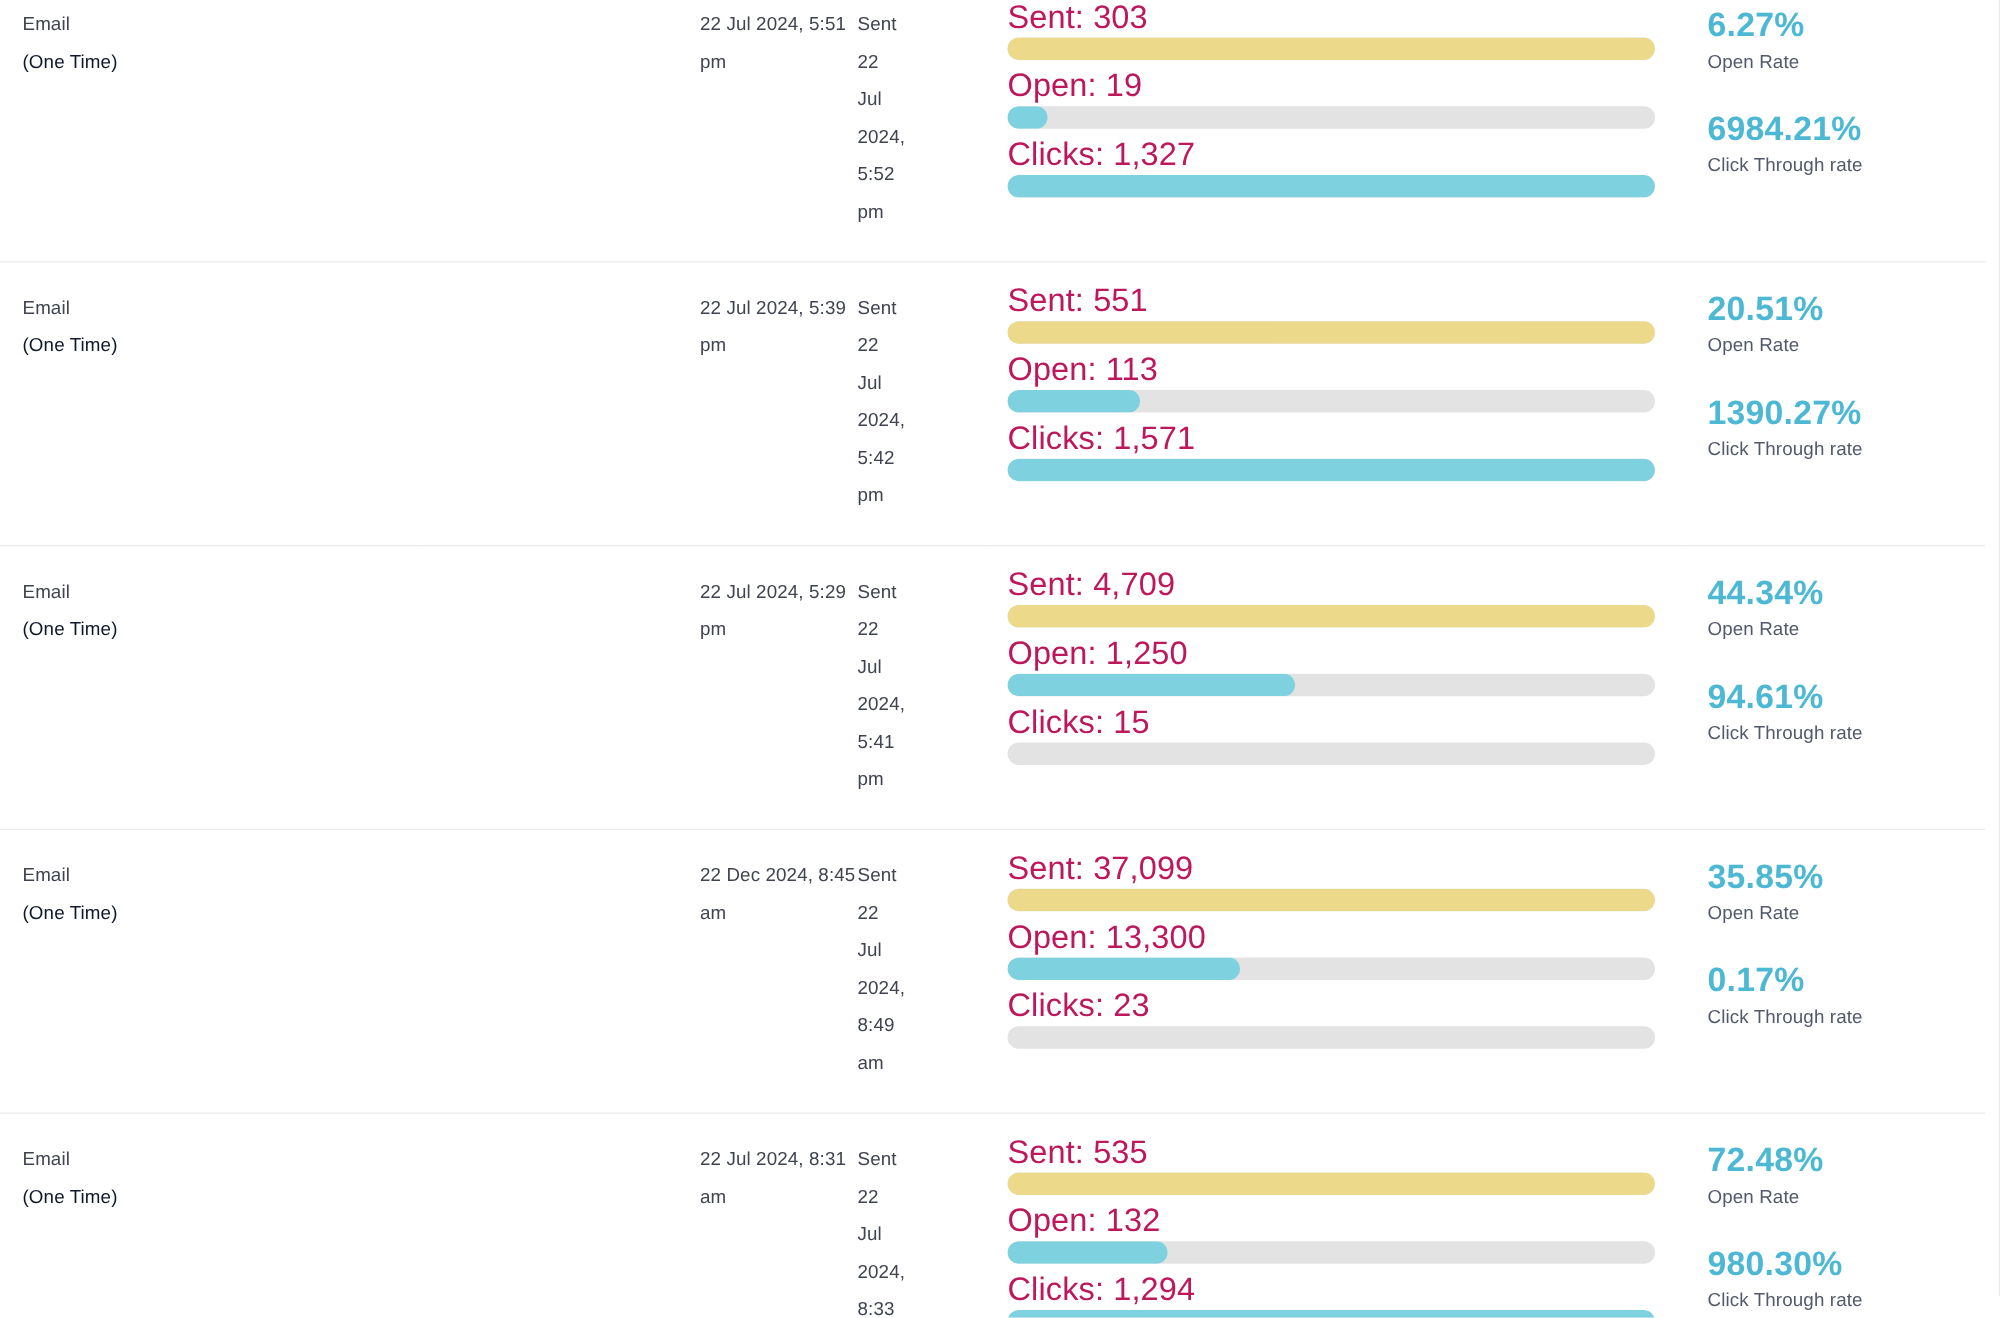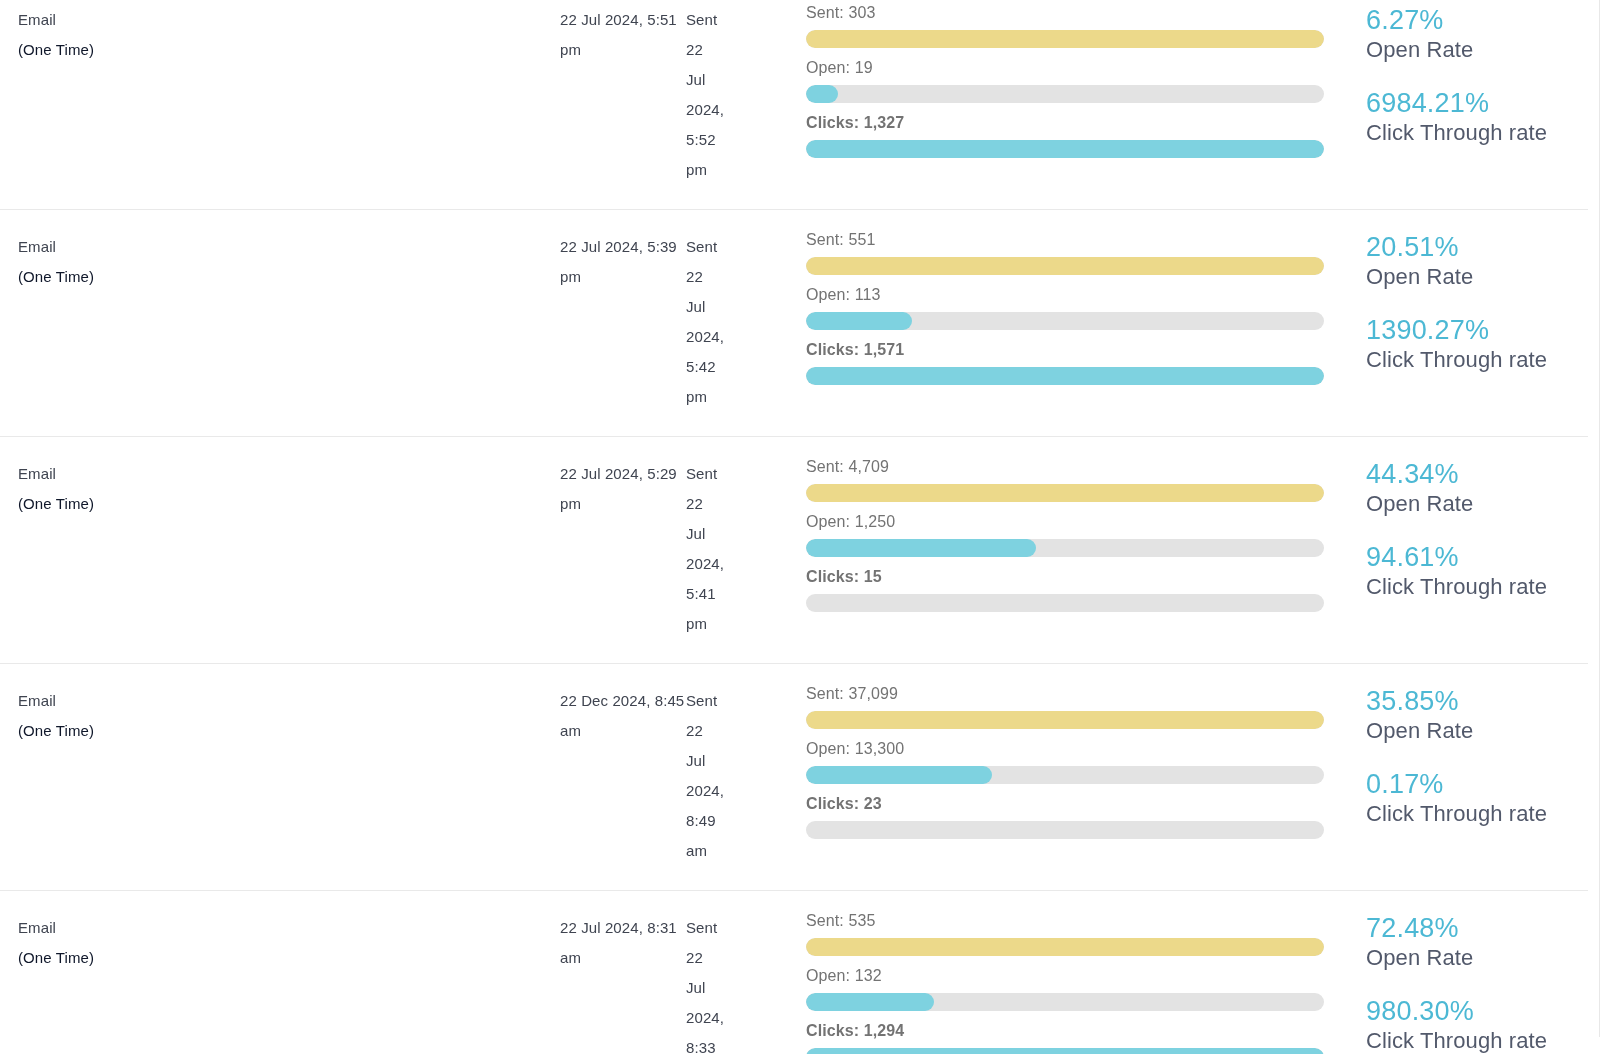--- a/index.html
+++ b/index.html
@@ -65,26 +65,26 @@
     font-size: 15px;
     line-height: 30px;
     color: #3f4450;
     letter-spacing: 0.1px;
     font-weight: 400;
   }
   .subdued { color: #0f172a; }
 
   
   .stat-block { margin-bottom: 6px; }
-  .stat-block:last-child { margin-bottom: 0; font-weight: bold; }
+  .stat-block:last-child { margin-bottom: 0; }
 
   .stat-label {
-    font-size: 16px;
+    font-size: 26px;
     line-height: 28px;
-    color: #737373;
+    color: #be185d;
     letter-spacing: 0.1px;
     margin-bottom: 3px;
     white-space: nowrap;
   }
 
   .bar-track {
     position: relative;
     width: 518px;
     height: 18px;
     border-radius: 9px;
@@ -103,24 +103,24 @@
 
   
   .rate-group { margin-bottom: 24px; }
   .rate-group:last-child { margin-bottom: 0; }
 
   .rate-value {
     font-size: 27px;
     line-height: 34px;
     color: #4cb8d4;
     letter-spacing: 0.2px;
-    font-weight: 400;
+    font-weight: 700;
   }
   .rate-label {
-    font-size: 22px;
+    font-size: 15px;
     line-height: 24px;
     color: #52596b;
     letter-spacing: 0.1px;
     margin-top: 1px;
   }
 </style>
 </head>
 <body>
 
 <div class="table-viewport">

